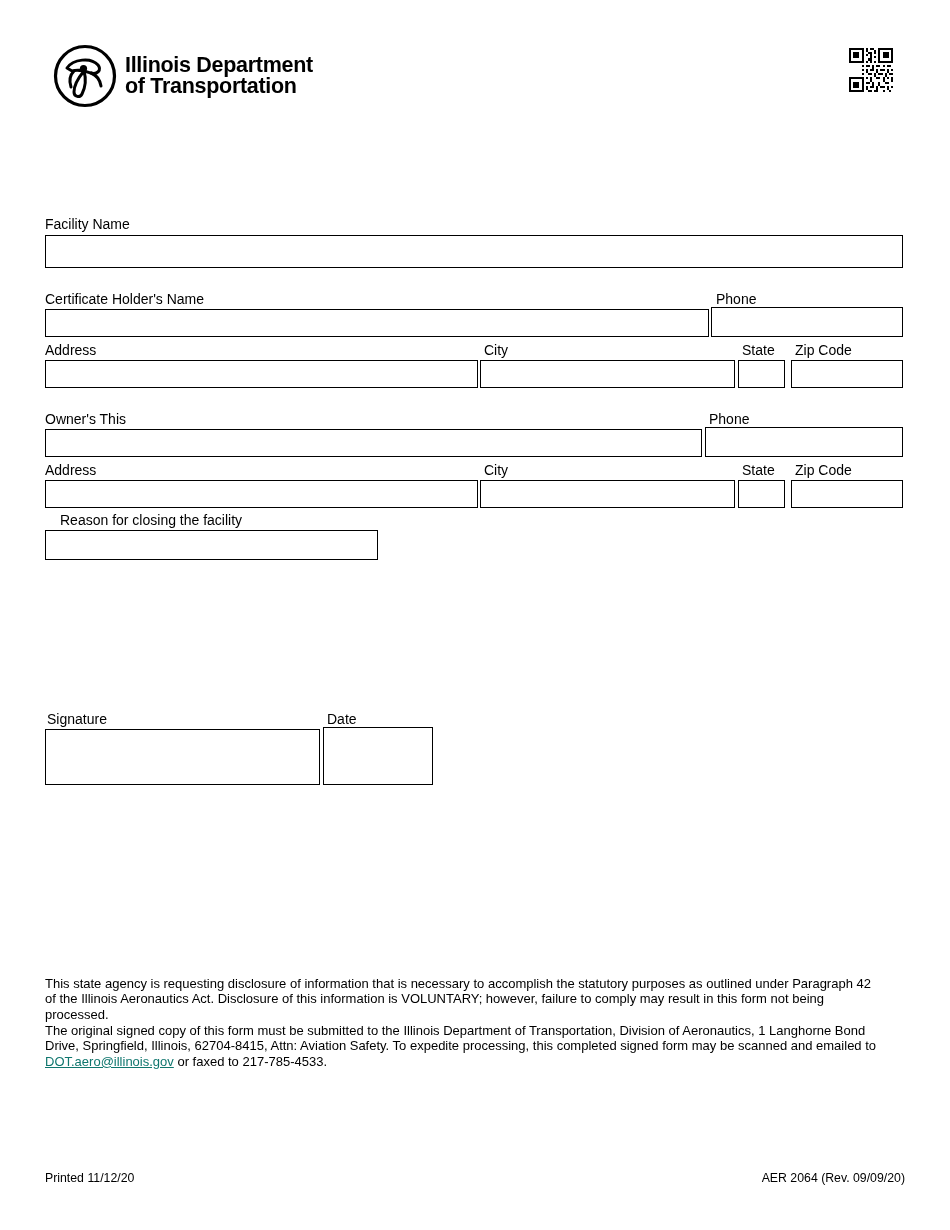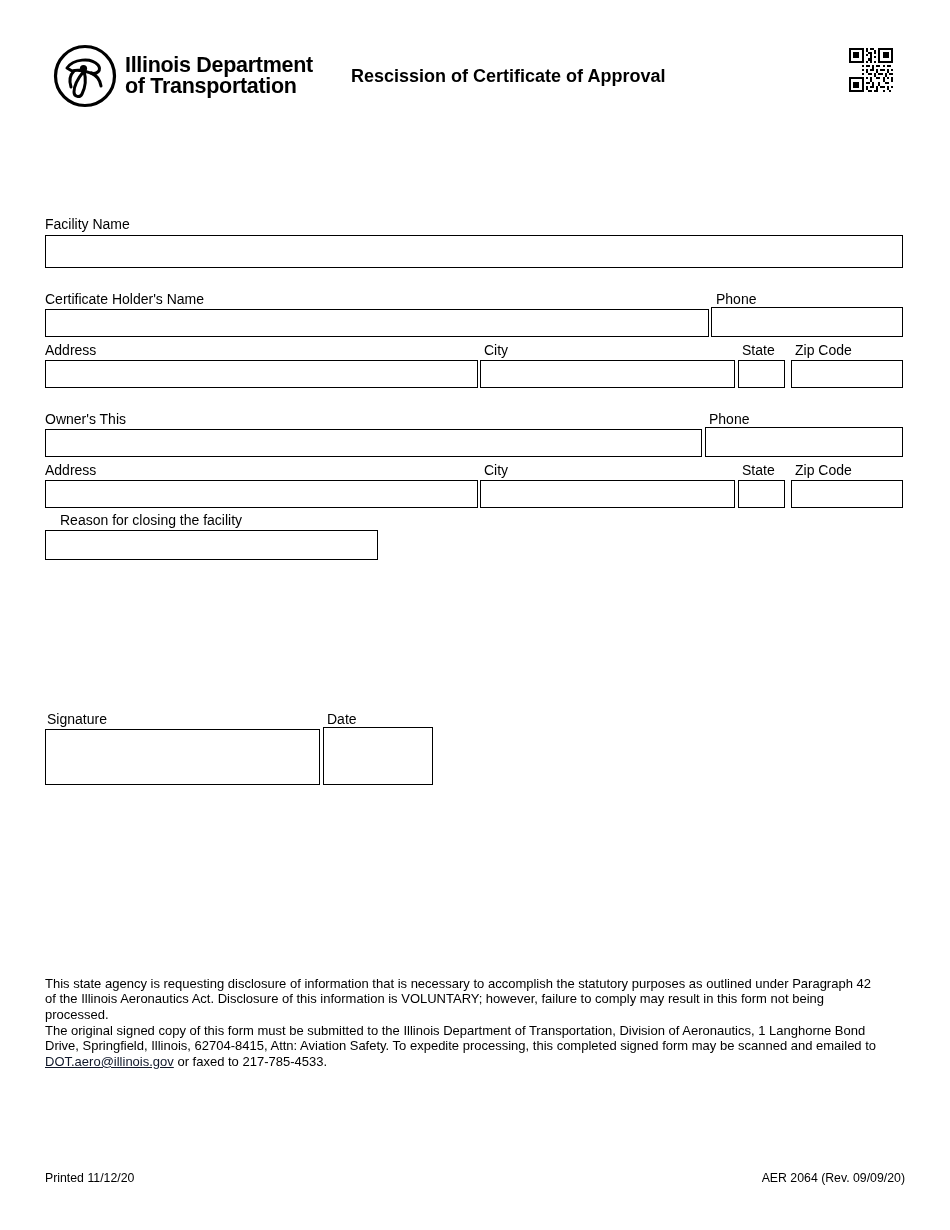--- a/index.html
+++ b/index.html
@@ -115,21 +115,21 @@
   .note {
     position: absolute;
     left: 45px;
     width: 832px;
     font-size: 13px;
     line-height: 15.4px;
   }
   #note-1 { top: 976px; }
   #note-2 { top: 1023px; }
   #email-link {
-    color: #0f172a;
+    color: #0f766e;
     text-decoration: underline;
   }
 
   #footer-left {
     position: absolute;
     left: 45px; top: 1171px;
     font-size: 12.3px;
     white-space: nowrap;
   }
   #footer-right {
@@ -159,21 +159,20 @@
           </g>
           <circle cx="30.5" cy="24.5" r="3.6" fill="#000"></circle>
         </svg>
       </span>
       <span id="logo-text">
         <span class="l1">Illinois Department</span>
         <span class="l2">of Transportation</span>
       </span>
     </div>
 
-    <div id="form-title">Rescission of Certificate of Approval</div>
 
     <div id="qr-wrap">
       <svg viewBox="0 0 21 21" width="44" height="44" shape-rendering="crispEdges" aria-hidden="true">
         <rect x="0" y="0" width="21" height="21" fill="#ffffff"></rect>
         <g fill="#000000">
 
           <rect x="0" y="0" width="7" height="1"></rect>
             <rect x="0" y="6" width="7" height="1"></rect>
           <rect x="0" y="0" width="1" height="7"></rect>
             <rect x="6" y="0" width="1" height="7"></rect>

